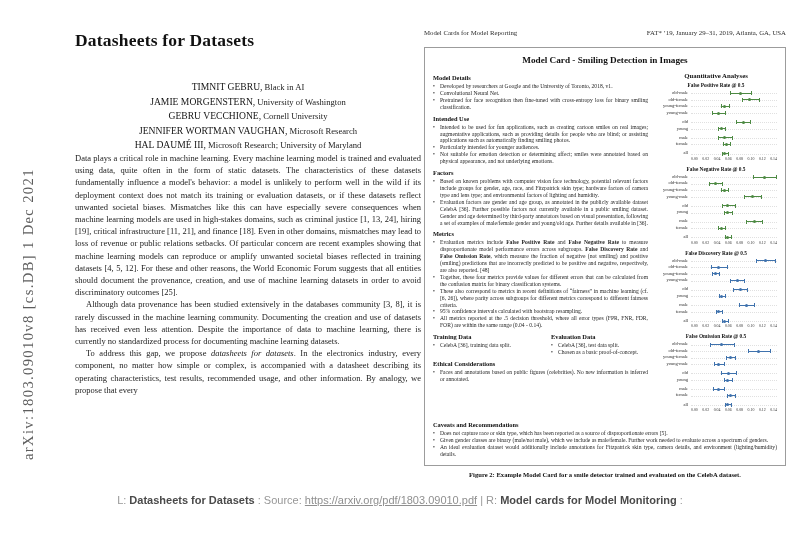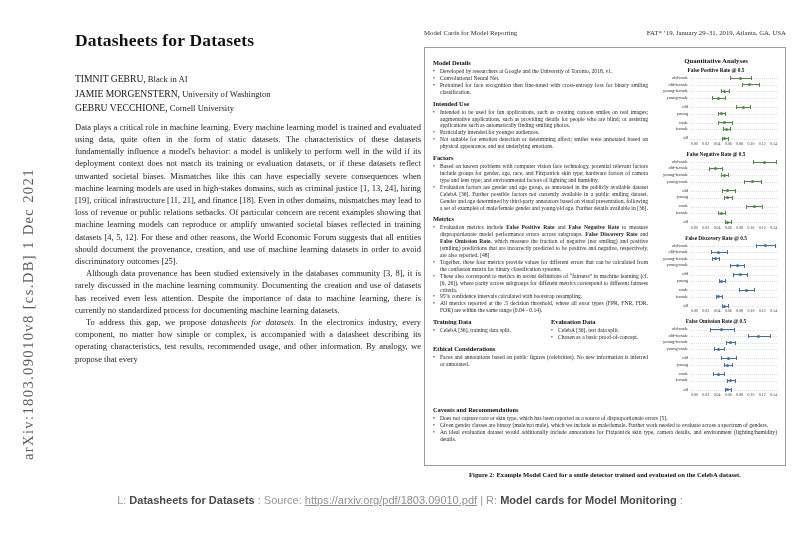--- a/index.html
+++ b/index.html
@@ -6,26 +6,26 @@
   html,body { background:#ffffff; }
   .stage { position:relative; width:800px; height:544px; background:#ffffff; overflow:hidden;
            font-family:"Liberation Serif", serif; color:#1a1a1a; }
 
   
   .arxiv-strip { position:absolute; left:20px; top:70px; height:390px;
                  writing-mode:vertical-rl; transform:rotate(180deg);
                  font-size:14.5px; letter-spacing:1.4px; color:#5d5d5d; white-space:nowrap; }
   .left-paper { position:absolute; left:75px; top:30px; width:346px; }
   .paper-title { font-size:17.5px; font-weight:bold; color:#111; letter-spacing:0.2px; }
-  .author-list { margin-top:20px; }
+  .author-list { margin-top:28px;text-align:center; }
   .author-line { line-height:11.6px; white-space:nowrap; }
   .author-name { font-size:9.6px; color:#151515; }
   .author-affil { font-size:8.6px; color:#222; }
   .intro-heading { margin-top:20px; font-size:10.5px; font-weight:bold; color:#111; }
-  .paper-body { margin-top:6px; }
+  .paper-body { }
   .para { font-size:8.5px; line-height:12.2px; text-align:justify; color:#1c1c1c; }
   .para + .para { text-indent:11px; }
 
   
   .right-header { position:absolute; left:424px; top:29px; width:362px;
                   display:flex; justify-content:space-between; font-size:6.8px; color:#2e2e2e; }
   .model-card { position:absolute; left:424px; top:47px; width:362px; height:419px;
                 border:1px solid #9c9c9c; background:#fff; padding:7px 8px 4px; overflow:hidden; }
   .card-title { text-align:center; font-size:9.2px; font-weight:bold; margin-bottom:5px; color:#111; }
   .card-grid { display:grid; grid-template-columns:1fr 122px; column-gap:7px; }
@@ -68,34 +68,37 @@
 <div class="stage">
 
   <div class="arxiv-strip">arXiv:1803.09010v8  [cs.DB]  1 Dec 2021</div>
 
   <div class="left-paper">
     <div class="paper-title">Datasheets for Datasets</div>
     <div class="author-list">
         <div class="author-line"><span class="author-name">TIMNIT GEBRU,</span><span class="author-affil"> Black in AI</span></div>
         <div class="author-line"><span class="author-name">JAMIE MORGENSTERN,</span><span class="author-affil"> University of Washington</span></div>
         <div class="author-line"><span class="author-name">GEBRU VECCHIONE,</span><span class="author-affil"> Cornell University</span></div>
+        <div class="author-line"><span class="author-name">JENNIFER WORTMAN VAUGHAN,</span><span class="author-affil"> Microsoft Research</span></div>
+        <div class="author-line"><span class="author-name">HAL DAUMÉ III,</span><span class="author-affil"> Microsoft Research; University of Maryland</span></div>
       </div>
     <div class="paper-body">
         <div class="para">Data plays a critical role in machine learning. Every machine learning model is trained and evaluated using data, quite often in the form of static datasets. The characteristics of these datasets fundamentally influence a model's behavior: a model is unlikely to perform well in the wild if its deployment context does not match its training or evaluation datasets, or if these datasets reflect unwanted societal biases. Mismatches like this can have especially severe consequences when machine learning models are used in high-stakes domains, such as criminal justice [1, 13, 24], hiring [19], critical infrastructure [11, 21], and finance [18]. Even in other domains, mismatches may lead to loss of revenue or public relations setbacks. Of particular concern are recent examples showing that machine learning models can reproduce or amplify unwanted societal biases reflected in training datasets [4, 5, 12]. For these and other reasons, the World Economic Forum suggests that all entities should document the provenance, creation, and use of machine learning datasets in order to avoid discriminatory outcomes [25].</div>
         <div class="para">Although data provenance has been studied extensively in the databases community [3, 8], it is rarely discussed in the machine learning community. Documenting the creation and use of datasets has received even less attention. Despite the importance of data to machine learning, there is currently no standardized process for documenting machine learning datasets.</div>
         <div class="para">To address this gap, we propose <i>datasheets for datasets</i>. In the electronics industry, every component, no matter how simple or complex, is accompanied with a datasheet describing its operating characteristics, test results, recommended usage, and other information. By analogy, we propose that every</div>
       </div>
   </div>
 
   <div class="right-header">
     <span>Model Cards for Model Reporting</span>
     <span>FAT* ’19, January 29–31, 2019, Atlanta, GA, USA</span>
   </div>
 
   <div class="model-card">
+    <div class="card-title">Model Card - Smiling Detection in Images</div>
     <div class="card-grid">
       <div>
         <div id="left-sections">
             <div class="card-section">
               <div class="section-heading">Model Details</div>
               <div class="bullet-list">
                 <div class="bullet-item">
                   <span class="bullet-marker">•</span>
                   <span class="bullet-text">Developed by researchers at Google and the University of Toronto, 2018, v1.</span>
                 </div>

